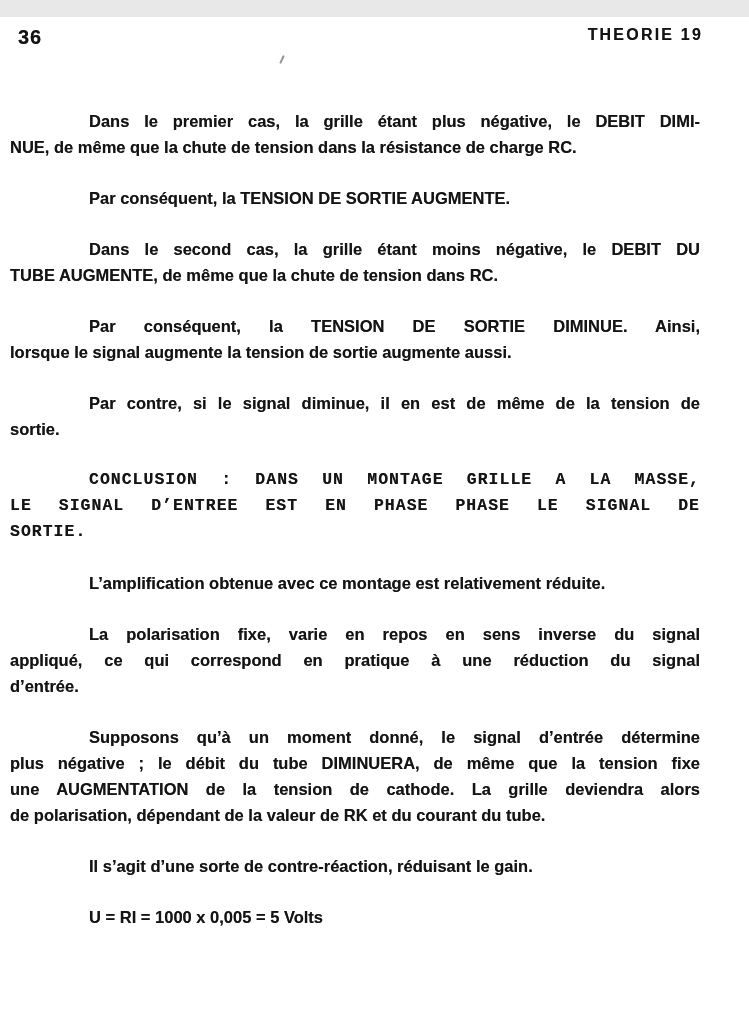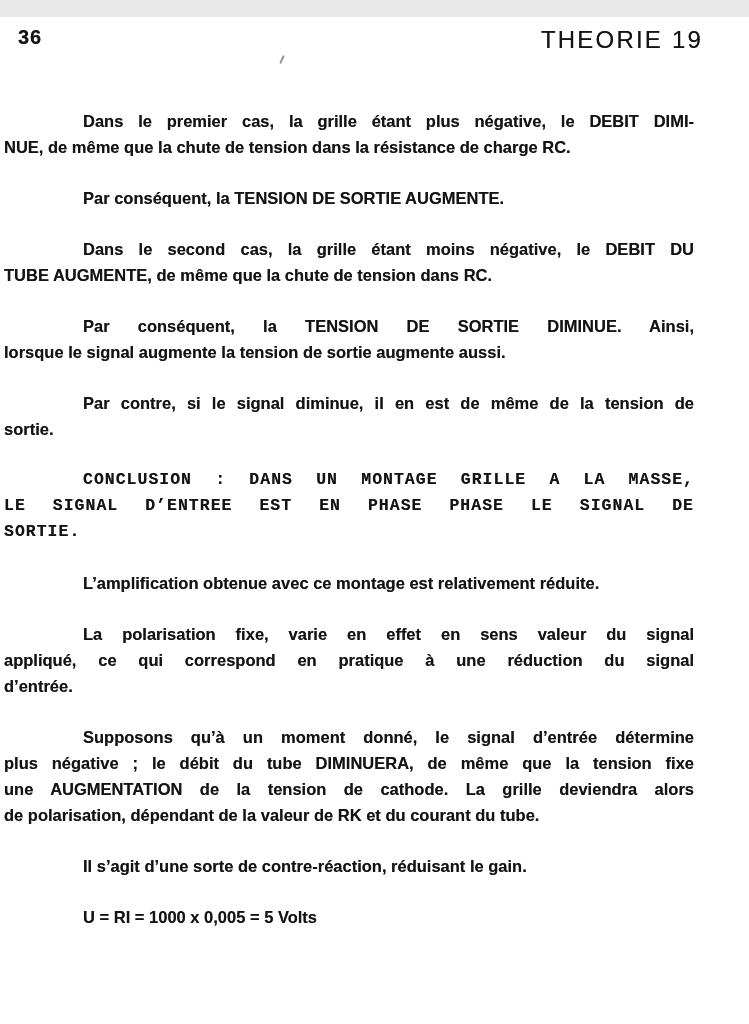--- a/index.html
+++ b/index.html
@@ -28,30 +28,30 @@
     justify-content: space-between;
     align-items: flex-start;
   }
   .page-number {
     font-size: 20px;
     font-weight: 700;
     letter-spacing: 1px;
     text-shadow: 0 0 0.5px rgba(0,0,0,0.6);
   }
   .running-title {
-    font-size: 24px;
-    font-weight: 400;
+    font-size: 16px;
+    font-weight: 700;
     letter-spacing: 2.2px;
     text-shadow: 0 0 0.5px rgba(0,0,0,0.6);
   }
 
   
   .body-text {
     position: absolute;
-    left: 4px;
+    left: 10px;
     top: 91px;
     width: 690px;
     font-size: 16.5px;
     font-weight: 700;
     line-height: 26px;
     text-shadow: 0 0 0.45px rgba(0,0,0,0.55);
   }
   .para { margin: 0 0 25px 0; }
   .para:last-child { margin-bottom: 0; }
 
@@ -129,21 +129,21 @@
       <span class="ln ind jl caps">CONCLUSION : DANS UN MONTAGE GRILLE A LA MASSE,</span>
       <span class="ln jl caps">LE SIGNAL D’ENTREE EST EN PHASE PHASE LE SIGNAL DE</span>
       <span class="ln caps">SORTIE.</span>
     </div>
 
     <div class="para">
       <span class="ln ind">L’amplification obtenue avec ce montage est relativement réduite.</span>
     </div>
 
     <div class="para">
-      <span class="ln ind jl">La polarisation fixe, varie en effet en sens valeur du signal</span>
+      <span class="ln ind jl">La polarisation fixe, varie en repos en sens inverse du signal</span>
       <span class="ln jl">appliqué, ce qui correspond en pratique à une réduction du signal</span>
       <span class="ln">d’entrée.</span>
     </div>
 
     <div class="para">
       <span class="ln ind jl">Supposons qu’à un moment donné, le signal d’entrée détermine</span>
       <span class="ln jl">plus négative ; le débit du tube DIMINUERA, de même que la tension fixe</span>
       <span class="ln jl">une AUGMENTATION de la tension de cathode. La grille deviendra alors</span>
       <span class="ln">de polarisation, dépendant de la valeur de RK et du courant du tube.</span>
     </div>

